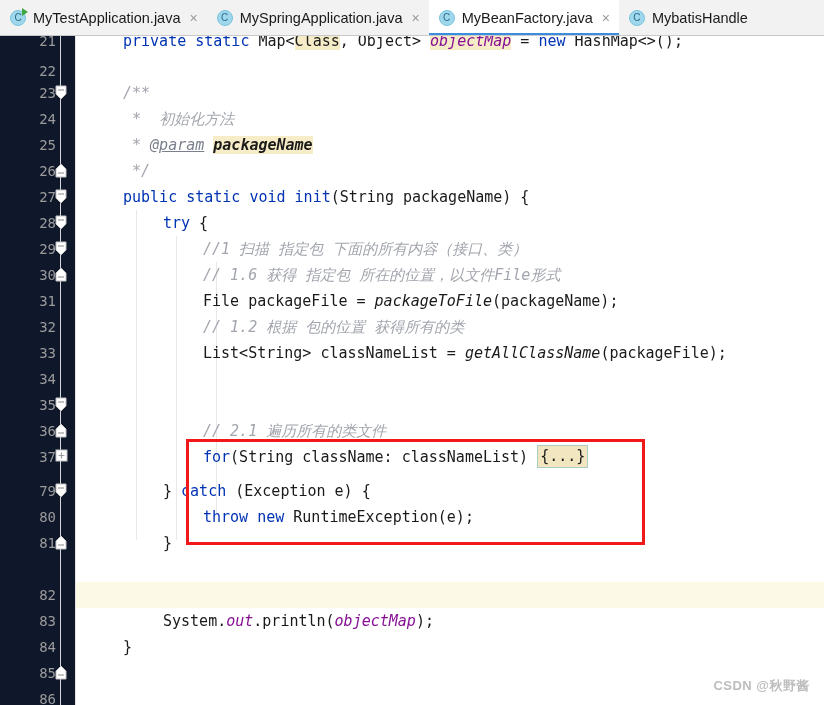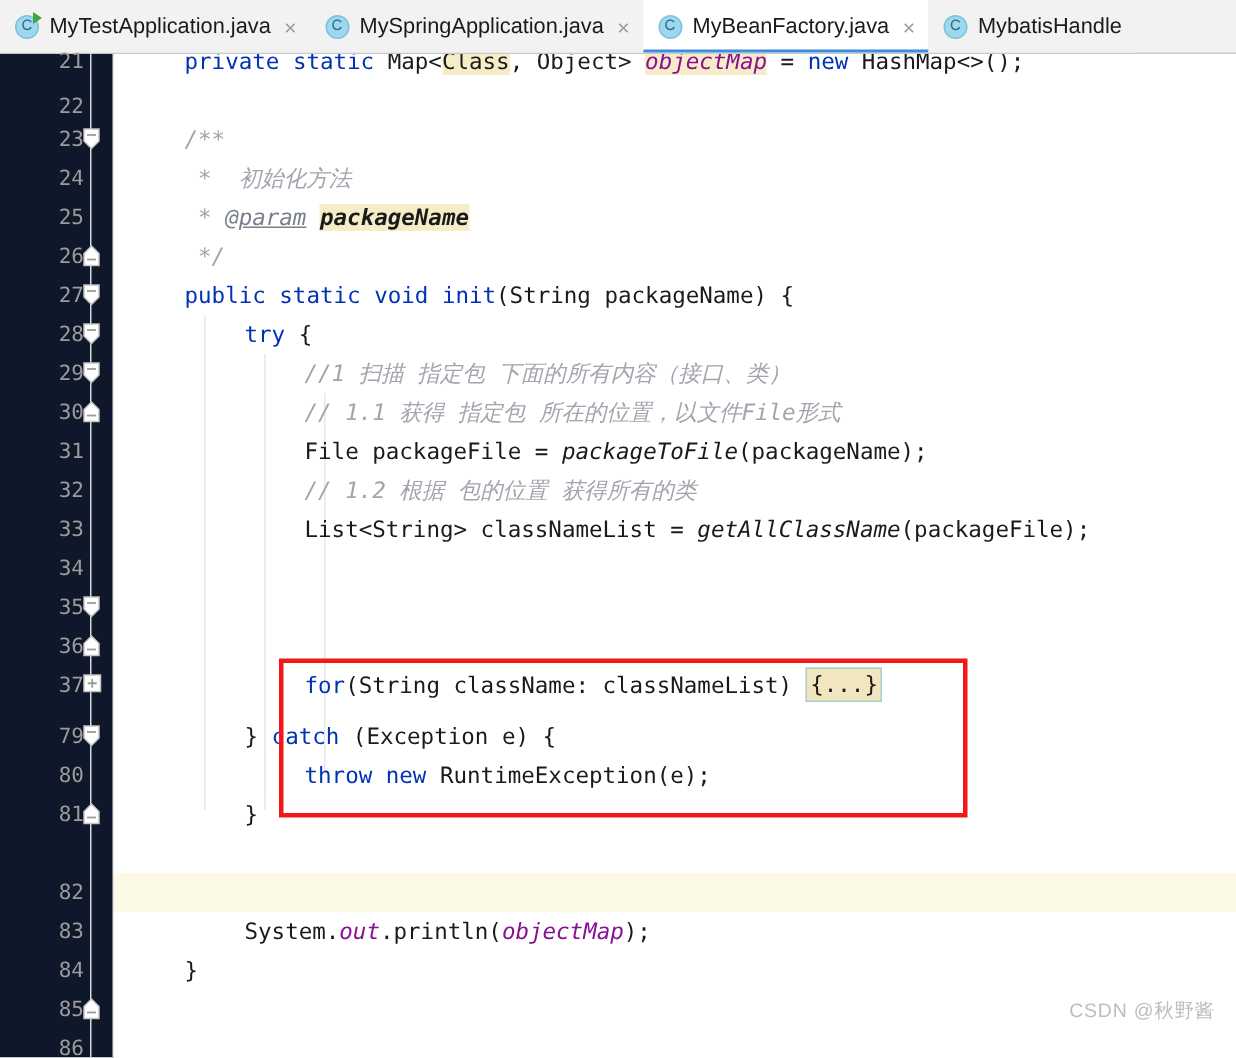--- a/index.html
+++ b/index.html
@@ -153,25 +153,26 @@
     position: absolute;
     left: 186px; top: 403px;
     width: 459px; height: 106px;
     border: 3px solid #f01818;
     pointer-events: none;
   }
 
   
   #watermark {
     position: absolute;
-    right: 14px; bottom: 22px;
+    right: 14px; bottom: 10px;
     font-family: "Liberation Sans", sans-serif;
     font-size: 13px;
     color: #bdbdbd;
     letter-spacing: .5px;
+    font-weight: bold;
   }
   
   #toprow { top: -8px; }
 </style>
 </head>
 <body>
 
 <div id="app">
 
   <div id="tabbar">
@@ -339,29 +340,30 @@
       <div class="crow" style="top:70px"><span style="padding-left:46px"></span><span class="doc"> *  </span><span class="doc">初始化方法</span></div>
 
       <div class="crow" style="top:122px"><span style="padding-left:46px"></span><span class="doc"> */</span></div>
 
       <div class="crow" style="top:148px"><span style="padding-left:46px"></span><span class="kw">public</span><span class="plain"> </span><span class="kw">static</span><span class="plain"> </span><span class="kw">void</span><span class="plain"> </span><span class="kw">init</span><span class="plain">(String packageName) {</span></div>
 
       <div class="crow" style="top:174px"><span style="padding-left:86px"></span><span class="kw">try</span><span class="plain"> {</span></div>
 
       <div class="crow" style="top:200px"><span style="padding-left:126px"></span><span class="cmt">//1 扫描 指定包 下面的所有内容（接口、类）</span></div>
 
-      <div class="crow" style="top:226px"><span style="padding-left:126px"></span><span class="cmt">// 1.1 获得 指定包 所在的位置，以文件File形式</span></div>
+      <div class="crow" style="top:226px"><span style="padding-left:126px"></span><span class="cmt">// 1.6 获得 指定包 所在的位置，以文件File形式</span></div>
 
       <div class="crow" style="top:252px"><span style="padding-left:126px"></span><span class="plain">File packageFile = </span><span class="mth">packageToFile</span><span class="plain">(packageName);</span></div>
 
       <div class="crow" style="top:278px"><span style="padding-left:126px"></span><span class="cmt">// 1.2 根据 包的位置 获得所有的类</span></div>
 
       <div class="crow" style="top:304px"><span style="padding-left:126px"></span><span class="plain">List&lt;String&gt; classNameList = </span><span class="mth">getAllClassName</span><span class="plain">(packageFile);</span></div>
 
 
+      <div class="crow" style="top:382px"><span style="padding-left:126px"></span><span class="cmt">// 2.1 遍历所有的类文件</span></div>
 
       <div class="crow" style="top:408px"><span style="padding-left:126px"></span><span class="kw">for</span><span class="plain">(String className: classNameList) </span><span class="foldchip">{...}</span></div>
 
       <div class="crow" style="top:442px"><span style="padding-left:86px"></span><span class="plain">} </span><span class="kw">catch</span><span class="plain"> (Exception e) {</span></div>
 
       <div class="crow" style="top:468px"><span style="padding-left:126px"></span><span class="kw">throw</span><span class="plain"> </span><span class="kw">new</span><span class="plain"> RuntimeException(e);</span></div>
 
       <div class="crow" style="top:494px"><span style="padding-left:86px"></span><span class="plain">}</span></div>
 
       <div class="crow" style="top:572px"><span style="padding-left:86px"></span><span class="plain">System.</span><span class="stat">out</span><span class="plain">.println(</span><span class="fld">objectMap</span><span class="plain">);</span></div>

